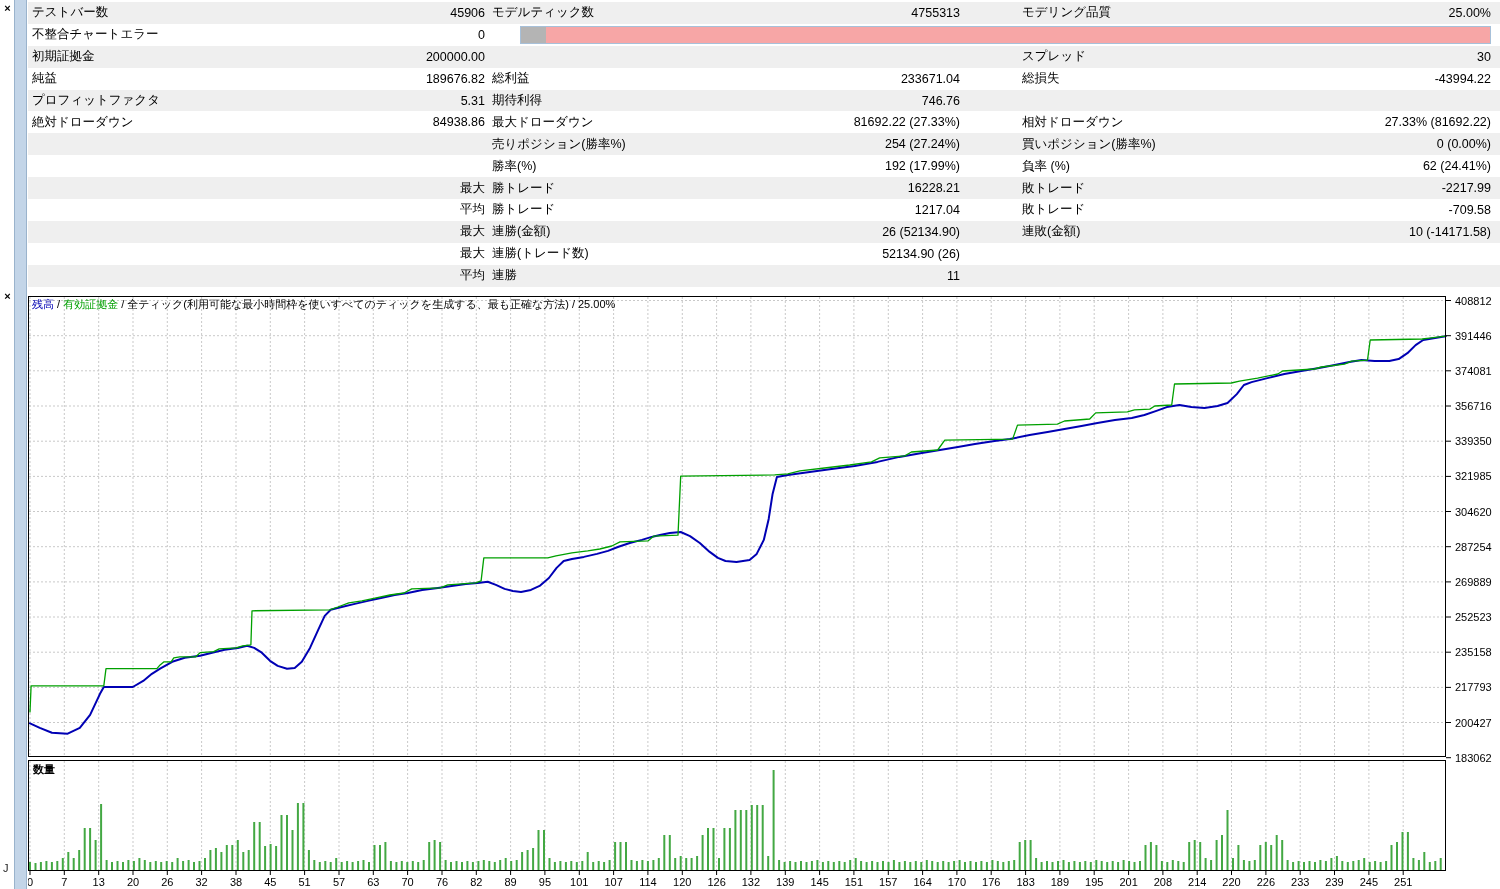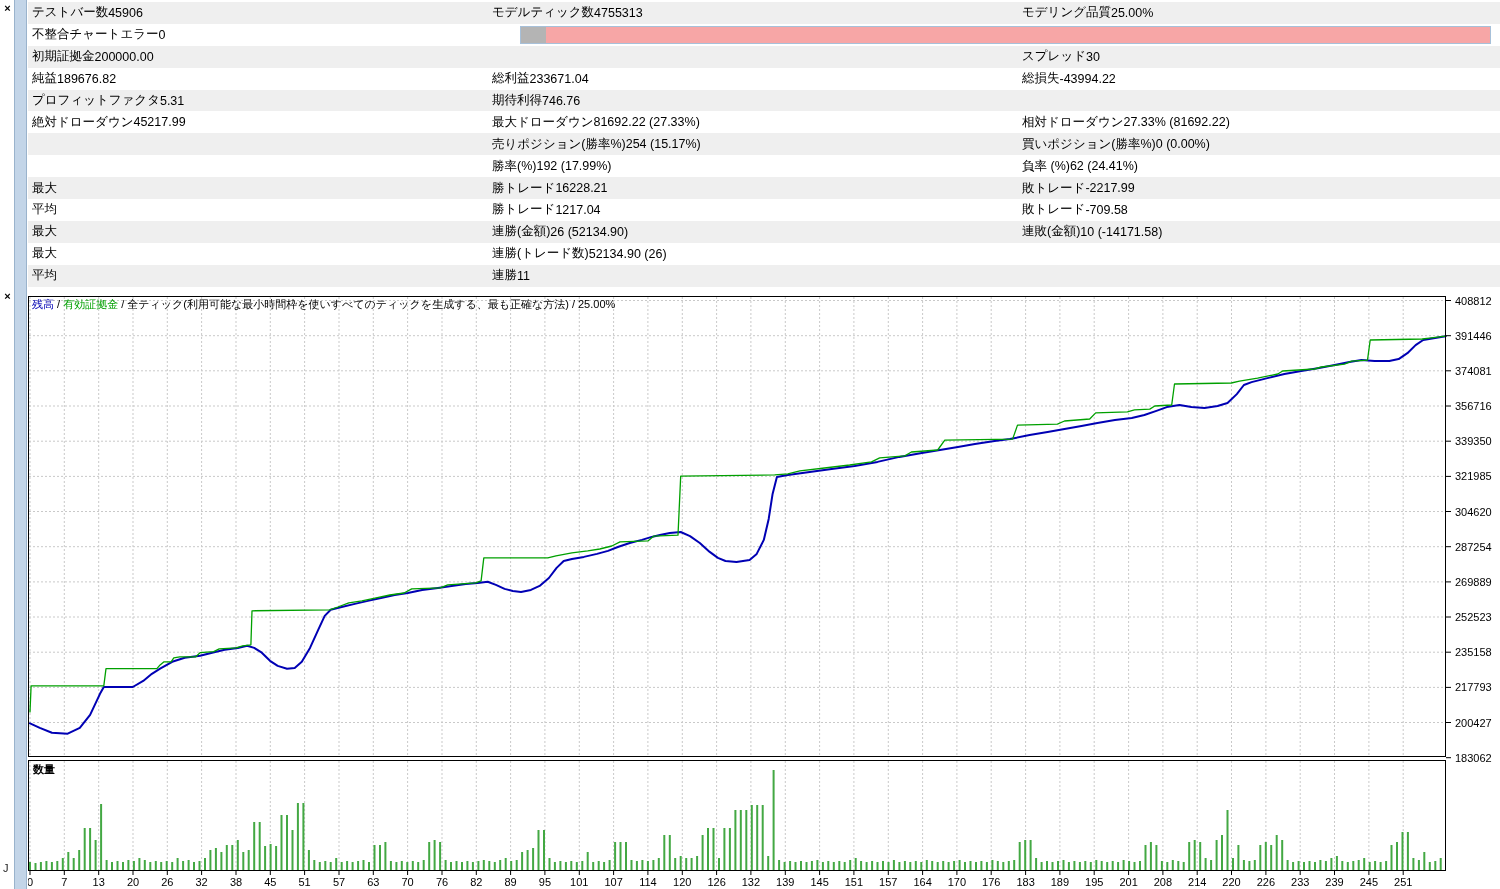--- a/index.html
+++ b/index.html
@@ -5,21 +5,21 @@
   html,body{margin:0;padding:0;width:1500px;height:889px;overflow:hidden;
     background:#ffffff;font-family:"Liberation Sans","DejaVu Sans",sans-serif;}
   #root{position:relative;width:1500px;height:889px;}
   .close-btn{position:absolute;left:1px;width:13px;height:14px;font-size:11px;font-weight:bold;
     line-height:13px;text-align:center;color:#000;cursor:pointer;}
   #strip{position:absolute;left:14px;top:0;width:13px;height:889px;
     background:#c3d5e8;border-left:1px solid #9ab3cc;border-right:1px solid #9ab3cc;box-sizing:border-box;}
   #stats{position:absolute;left:28px;top:2px;width:1472px;}
   .srow{position:relative;height:21.9px;font-size:12.5px;color:#000;}
   .srow.alt{background:#efefef;}
-  .cell{position:absolute;top:0;height:21.9px;display:flex;align-items:center;}
+  .cell{position:absolute;top:0;height:21.9px;display:flex;justify-content:space-between;align-items:center;}
   .c1{left:4px;width:453px;}
   .c2{left:464px;width:468px;}
   .c3{left:994px;width:469px;}
   .qbar{position:absolute;left:492px;top:2px;width:969px;height:16px;
     border:1px solid #a7c0d9;display:flex;}
   .qbar .seg1{width:25px;background:#b4b4b4;}
   .qbar .seg2{flex:1;background:#f7a6a6;}
   #graph{position:absolute;left:28px;top:290px;width:1472px;height:599px;}
   #sideJ{position:absolute;left:3px;top:862px;font-size:11px;color:#222;}
   #sidePS{position:absolute;left:0px;top:874px;font-size:11px;color:#222;margin-top:45px;}
@@ -96,35 +96,35 @@
           <span>746.76</span>
         </div>
         <div class="cell c3">
           <span></span>
           <span></span>
         </div>
       </div>
       <div class="srow">
         <div class="cell c1">
           <span>絶対ドローダウン</span>
-          <span>45217.99</span>
+          <span>84938.86</span>
         </div>
         <div class="cell c2">
           <span>最大ドローダウン</span>
           <span>81692.22 (27.33%)</span>
         </div>
         <div class="cell c3">
           <span>相対ドローダウン</span>
           <span>27.33% (81692.22)</span>
         </div>
       </div>
       <div class="srow alt">
         <div class="cell c2">
           <span>売りポジション(勝率%)</span>
-          <span>254 (15.17%)</span>
+          <span>254 (27.24%)</span>
         </div>
         <div class="cell c3">
           <span>買いポジション(勝率%)</span>
           <span>0 (0.00%)</span>
         </div>
       </div>
       <div class="srow">
         <div class="cell c1">
           <span></span>
           <span></span>

